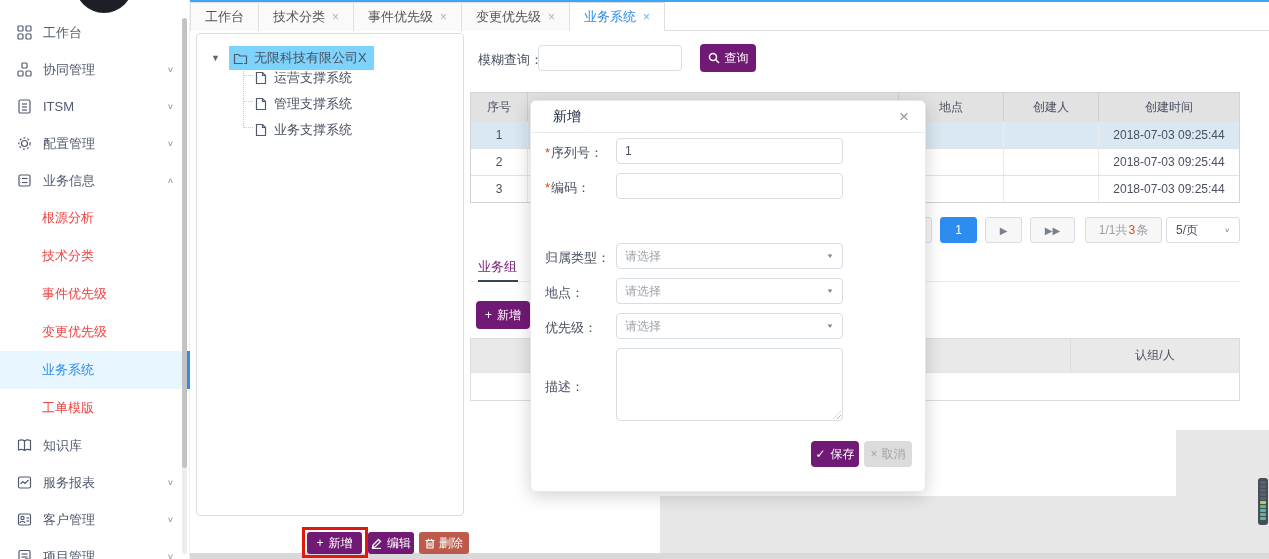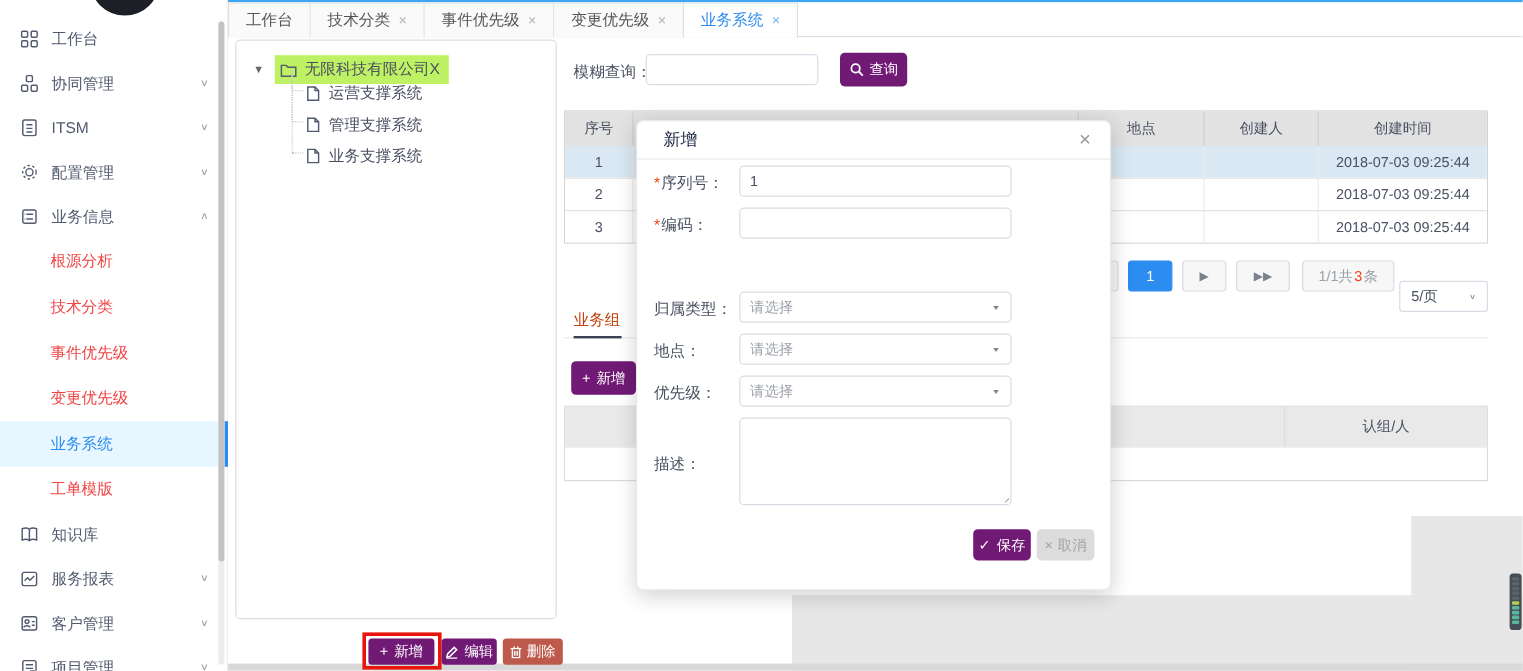--- a/index.html
+++ b/index.html
@@ -27,21 +27,21 @@
   .tab { position:relative; height:29px; display:flex; align-items:center; justify-content:center; gap:7px; padding:0 14px; border:1px solid #e0e0e0; border-bottom:none; border-left:none; background:#fafafa; color:#555; cursor:pointer; }
   .tab:first-child { border-left:1px solid #e0e0e0; }
   .tab.active { background:#fff; color:#2d8cf0; }
   .tab .tx { font-size:12px; color:#b2b2b2; cursor:pointer; }
   .tab.active .tx { color:#6fb6f5; }
 
   
   .tree { position:absolute; left:196px; top:33px; width:268px; height:483px; background:#fff; border:1px solid #dcdee2; border-radius:4px; }
   .tr-root { position:absolute; left:14px; top:12px; display:flex; align-items:center; }
   .tr-caret { font-size:9px; color:#666; margin-right:9px; }
-  .tr-root-label { background:#bef264; padding:3px 7px 3px 4px; display:flex; align-items:center; gap:6px; color:#495060; cursor:pointer; }
+  .tr-root-label { background:#7dd3fc; padding:3px 7px 3px 4px; display:flex; align-items:center; gap:6px; color:#495060; cursor:pointer; }
   .tr-child { position:absolute; left:58px; display:flex; align-items:center; gap:7px; color:#495060; cursor:pointer; }
   .tr-guide { position:absolute; left:46px; width:10px; border-left:1px dotted #c9c9c9; border-bottom:1px dotted #c9c9c9; }
 
   
   .q-label { position:absolute; left:478px; top:51px; color:#495060; }
   .q-input { position:absolute; left:538px; top:45px; width:144px; height:26px; border:1px solid #d7dde4; border-radius:4px; font-family:inherit; font-size:12px; padding:0 8px; color:#495060; outline:none; }
   .btn-blue { background:#701a75; color:#fff; border:none; border-radius:4px; font-size:12px; font-family:inherit; display:flex; align-items:center; justify-content:center; gap:5px; cursor:pointer; }
   .q-btn { position:absolute; left:700px; top:44px; width:56px; height:28px; }
 
   
@@ -57,25 +57,25 @@
   .c.mid { flex:1; }
   .c.loc { width:105px; flex:none; }
   .c.cre { width:95px; flex:none; }
   .c.tim { width:140px; flex:none; }
 
   
   .pg-btn { position:absolute; top:217px; height:26px; border:1px solid #d7dde4; border-radius:3px; background:#f7f7f7; color:#7a828e; font-size:10px; display:flex; align-items:center; justify-content:center; cursor:pointer; }
   .pg-btn.page { background:#2d8cf0; border-color:#2d8cf0; color:#fff; font-size:12px; }
   .pg-info { position:absolute; top:217px; left:1085px; width:77px; height:26px; border:1px solid #d7dde4; border-radius:3px; background:#f7f7f7; color:#9aa0a8; font-size:12px; display:flex; align-items:center; justify-content:center; gap:1px; }
   .pg-info .red { color:#ed3f14; }
-  .pg-size { position:absolute; top:217px; left:1166px; width:74px; height:26px; border:1px solid #d7dde4; border-radius:3px; background:#fff; color:#495060; font-size:12px; display:flex; align-items:center; justify-content:space-between; padding:0 9px; cursor:pointer;margin-top:17px; }
+  .pg-size { position:absolute; top:217px; left:1166px; width:74px; height:26px; border:1px solid #d7dde4; border-radius:3px; background:#fff; color:#495060; font-size:12px; display:flex; align-items:center; justify-content:space-between; padding:0 9px; cursor:pointer; }
   .pg-size .arr { font-size:8px; color:#808695; transform:scaleY(.75); }
 
   
-  .grp-tab { position:absolute; left:478px; top:258px; color:#c2410c; font-size:13px; cursor:pointer; }
+  .grp-tab { position:absolute; left:478px; top:258px; color:#701a75; font-size:13px; cursor:pointer; }
   .grp-divider { position:absolute; left:470px; top:281px; width:770px; height:1px; background:#ececec; }
   .grp-underline { position:absolute; left:478px; top:280px; width:40px; height:2px; background:#3b4455; }
   .grp-add { position:absolute; left:476px; top:301px; width:54px; height:28px; }
   .table2 { position:absolute; left:470px; top:338px; width:770px; border:1px solid #dcdcdc; font-size:12px; }
   .t2-head { display:flex; height:33px; background:#e9e9e9; color:#495060; }
   .t2-head .c { border-right:1px solid #dcdcdc; }
   .t2-row { display:flex; height:28px; background:#fff; border-top:1px solid #e4e4e4; }
   .c.g1 { flex:1; } .c.g2 { width:168px; flex:none; } .c.g3 { width:200px; flex:none; }
 
   

